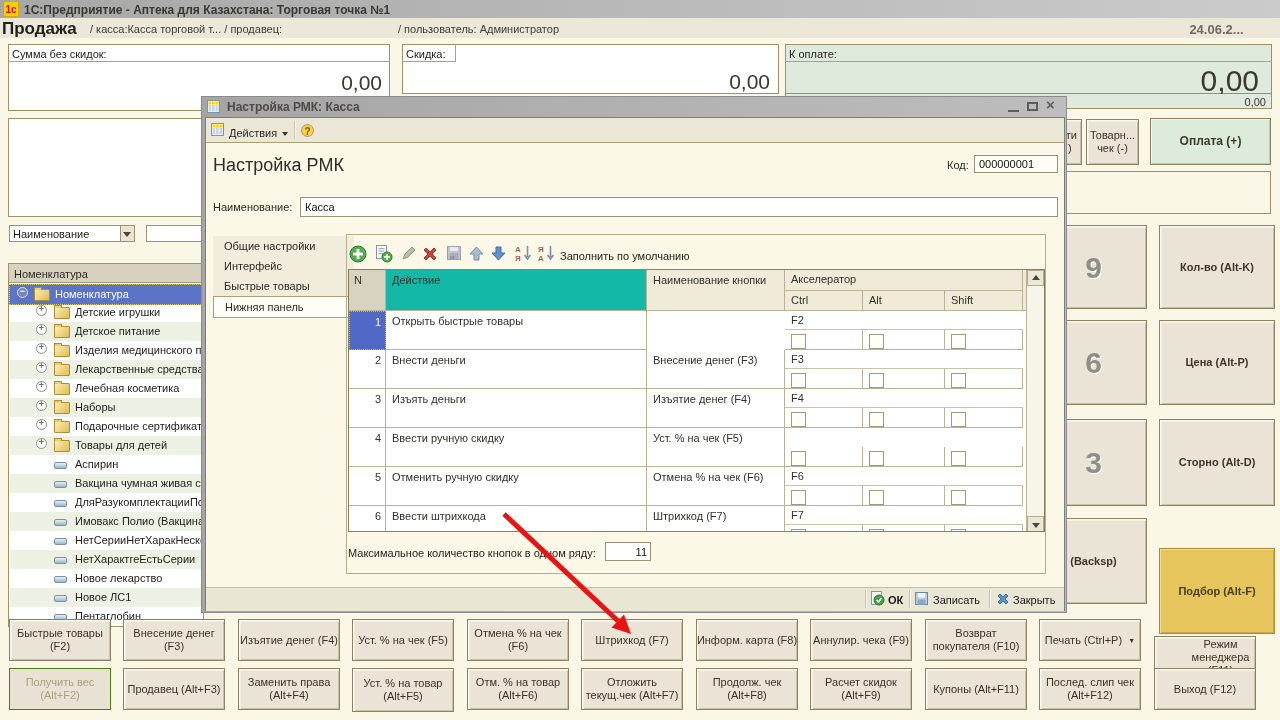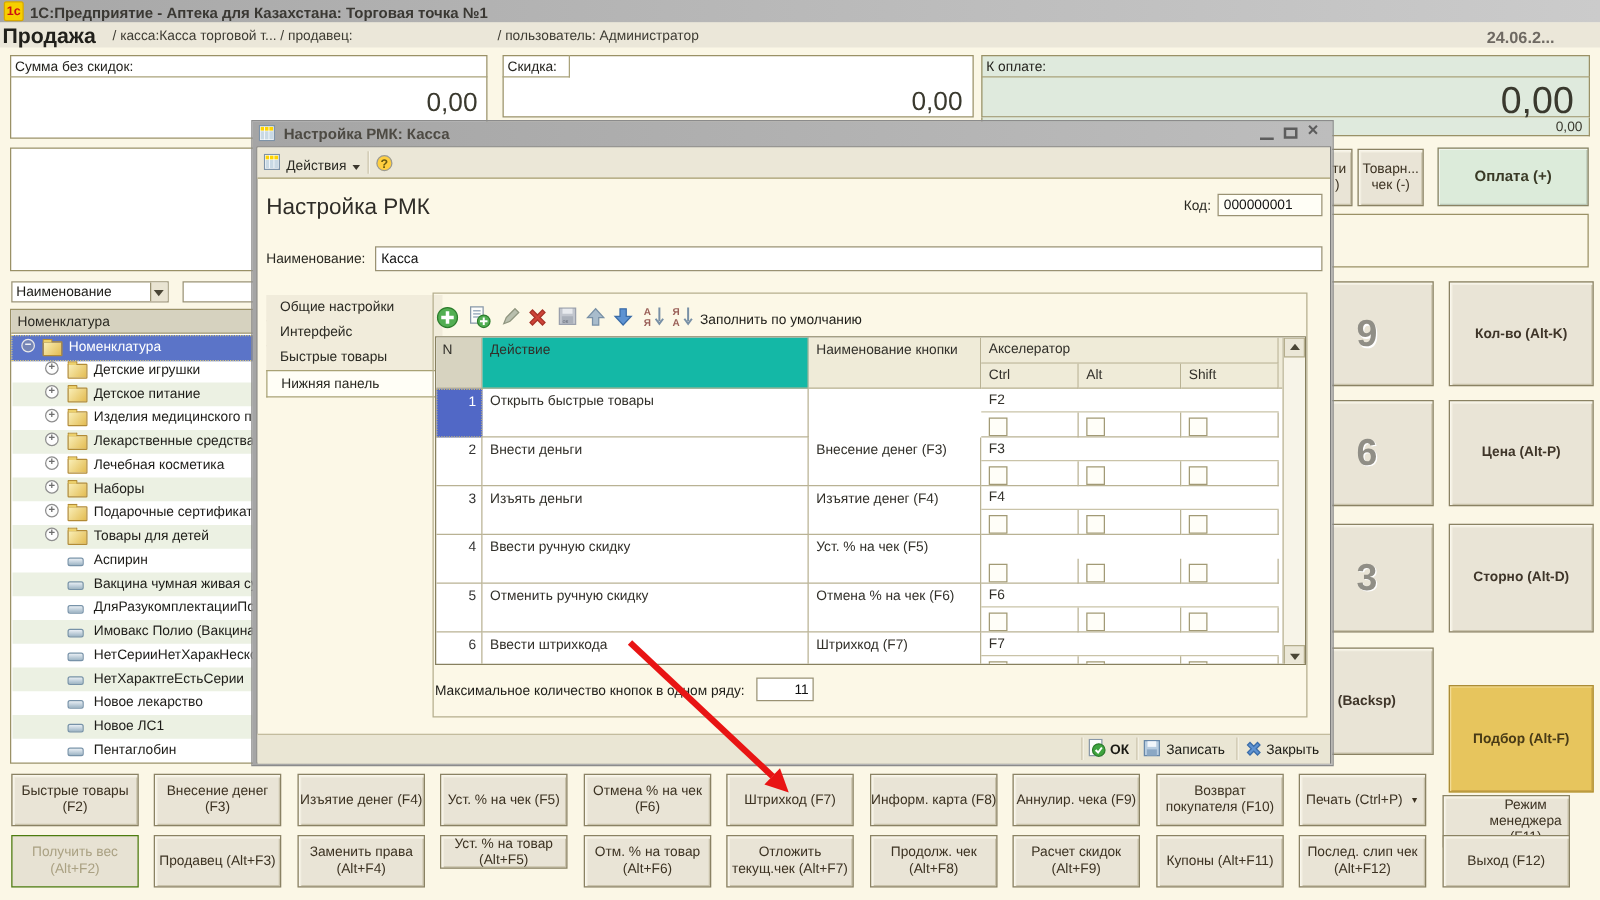--- a/index.html
+++ b/index.html
@@ -60,21 +60,21 @@
 <div class="ab" style="left:1150px;top:96px;width:116px;text-align:right;font-size:11px;color:#3a392e;">0,00</div>
 
 <div class="ab" style="left:8px;top:118px;width:392px;height:99px;background:#fff;border:1px solid #9a9166;"></div>
 
 <div class="ab fld" style="left:9px;top:225px;width:126px;height:17px;"></div>
 <div class="ab" style="left:13px;top:228px;color:#1d1c18;">Наименование</div>
 <div class="ab" style="left:120px;top:226px;width:14px;height:15px;background:#e9e4d2;border-left:1px solid #9a9273;"></div>
 <div class="ab" style="left:123px;top:232px;width:0;height:0;border:4px solid transparent;border-top:5px solid #4a4636;"></div>
 <div class="ab fld" style="left:146px;top:225px;width:58px;height:17px;"></div>
 
-<div class="ab" style="left:8px;top:247px;width:196px;height:364px;background:#fff;border:1px solid #9a9166;">
+<div class="ab" style="left:8px;top:263px;width:196px;height:364px;background:#fff;border:1px solid #9a9166;">
   <div class="ab" style="left:0;top:0;width:194px;height:19px;background:#d6d2bf;border-bottom:1px solid #a49c78;"></div>
   <div class="ab" style="left:5px;top:4px;color:#2a2922;">Номенклатура</div>
   <div id="tree" class="ab" style="left:0;top:20px;width:194px;height:342px;">
     <div class="trow" style="top:0;left:0;width:194px;background:#5b74c8;border:1px dotted #d8c87e;">
       <span class="pl" style="left:7px;background:#7585b5;border-color:#e8e8e8;color:#fff;">−</span>
       <i class="fol" style="left:24px;top:4px;"></i>
       <span class="trtxt" style="left:45px;color:#fff;">Номенклатура</span>
     </div>
     <div class="trow" style="top:19px;">
         <span class="pl" style="left:26px;">+</span>
@@ -182,21 +182,21 @@
   <div class="ab btn" style="left:581px;top:619px;width:102px;height:42px;white-space:nowrap;">Штрихкод (F7)</div>
   <div class="ab btn" style="left:696px;top:619px;width:102px;height:42px;white-space:nowrap;">Информ. карта (F8)</div>
   <div class="ab btn" style="left:810px;top:619px;width:102px;height:42px;white-space:nowrap;">Аннулир. чека (F9)</div>
   <div class="ab btn" style="left:925px;top:619px;width:102px;height:42px;">Возврат<br>покупателя (F10)</div>
   <div class="ab btn" style="left:1039px;top:619px;width:102px;height:42px;">Печать (Ctrl+P)&nbsp;&nbsp;<span style="font-size:7px;">▼</span></div>
   <div class="ab btn" style="left:1154px;top:636px;width:102px;height:42px;padding-left:31px;">Режим менеджера<br>(F11)</div>
 
   <div class="ab btn dis" style="left:9px;top:668px;width:102px;height:42px;">Получить вес<br>(Alt+F2)</div>
   <div class="ab btn" style="left:123px;top:668px;width:102px;height:42px;white-space:nowrap;">Продавец (Alt+F3)</div>
   <div class="ab btn" style="left:238px;top:668px;width:102px;height:42px;">Заменить права<br>(Alt+F4)</div>
-  <div class="ab btn" style="left:352px;top:668px;width:102px;height:27px;">Уст. % на товар<br>(Alt+F5)</div>
+  <div class="ab btn" style="left:352px;top:668px;width:102px;height:44px;">Уст. % на товар<br>(Alt+F5)</div>
   <div class="ab btn" style="left:467px;top:668px;width:102px;height:42px;">Отм. % на товар<br>(Alt+F6)</div>
   <div class="ab btn" style="left:581px;top:668px;width:102px;height:42px;">Отложить<br>текущ.чек (Alt+F7)</div>
   <div class="ab btn" style="left:696px;top:668px;width:102px;height:42px;">Продолж. чек<br>(Alt+F8)</div>
   <div class="ab btn" style="left:810px;top:668px;width:102px;height:42px;">Расчет скидок<br>(Alt+F9)</div>
   <div class="ab btn" style="left:925px;top:668px;width:102px;height:42px;white-space:nowrap;">Купоны (Alt+F11)</div>
   <div class="ab btn" style="left:1039px;top:668px;width:102px;height:42px;">Послед. слип чек<br>(Alt+F12)</div>
   <div class="ab btn" style="left:1154px;top:668px;width:102px;height:42px;white-space:nowrap;">Выход (F12)</div>
 </div>
 
 <div id="dlg" class="ab" style="left:201px;top:96px;width:866px;height:517px;

